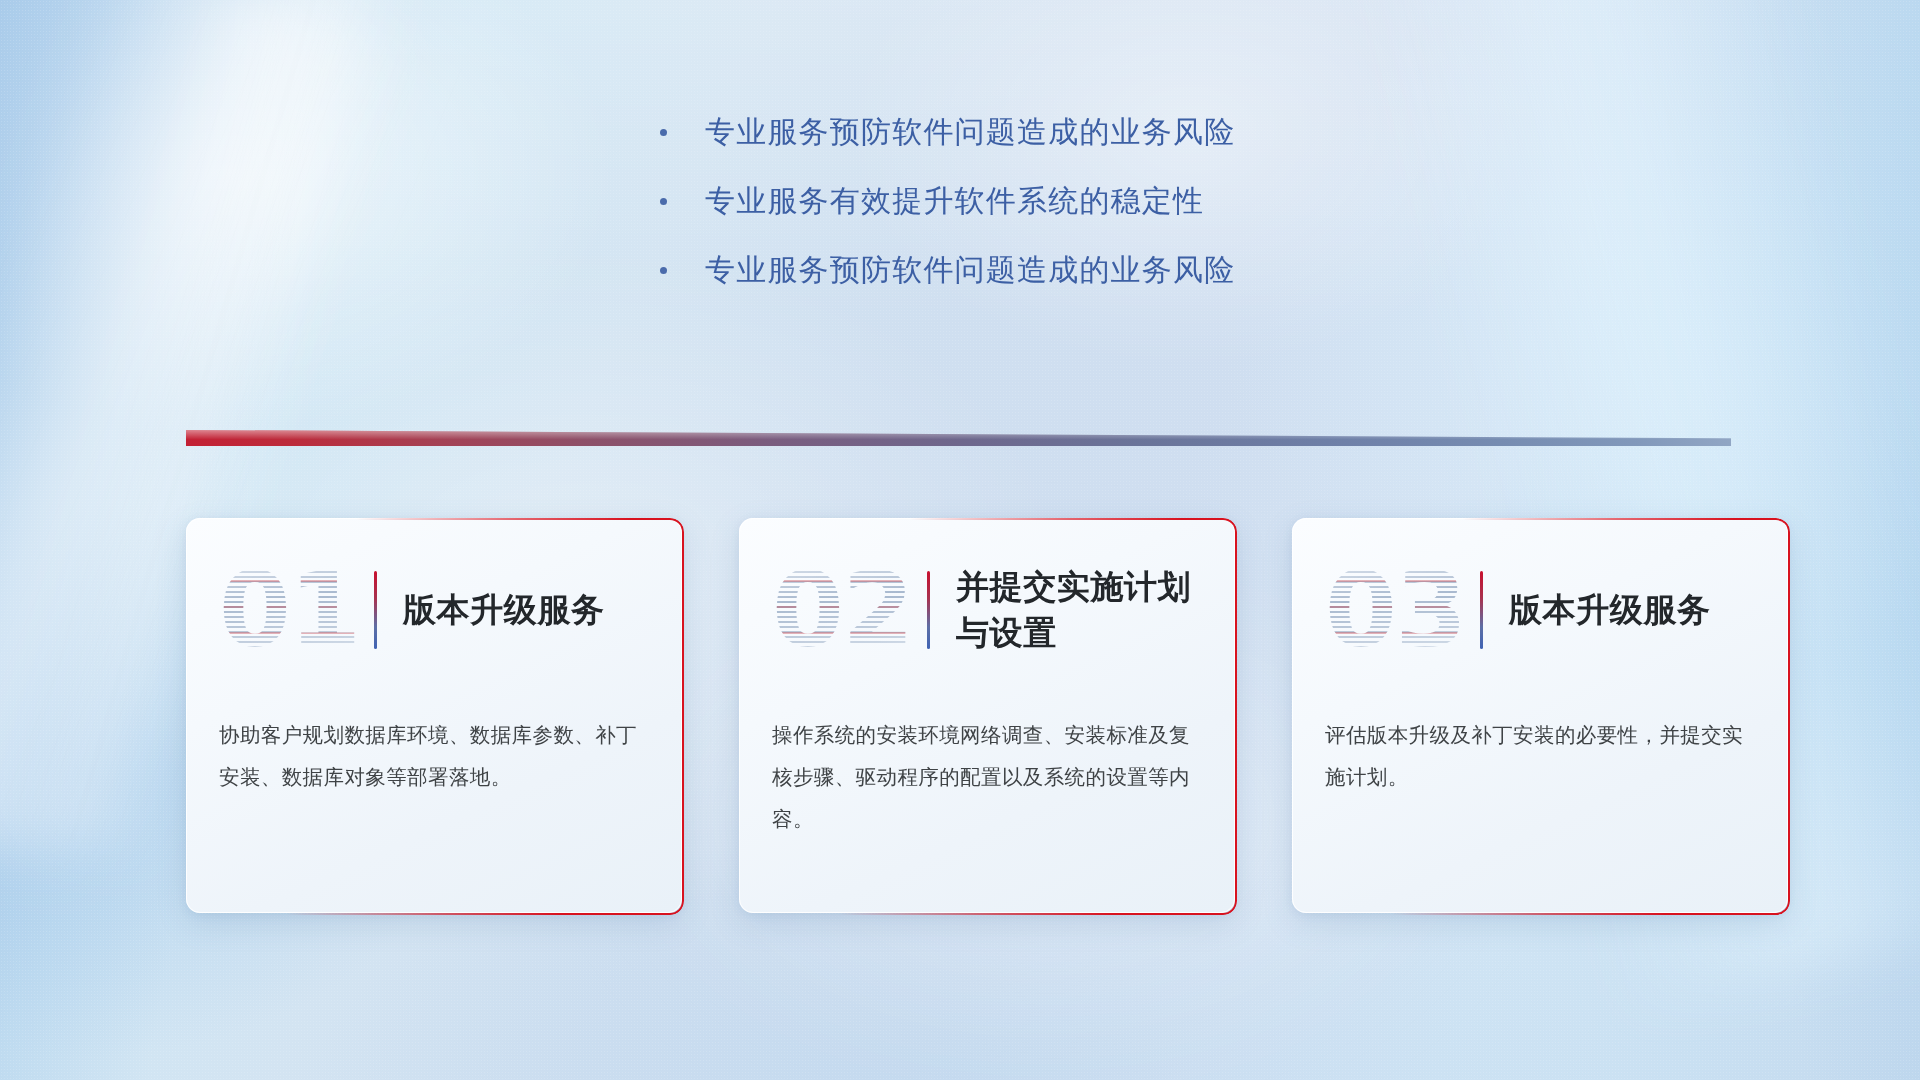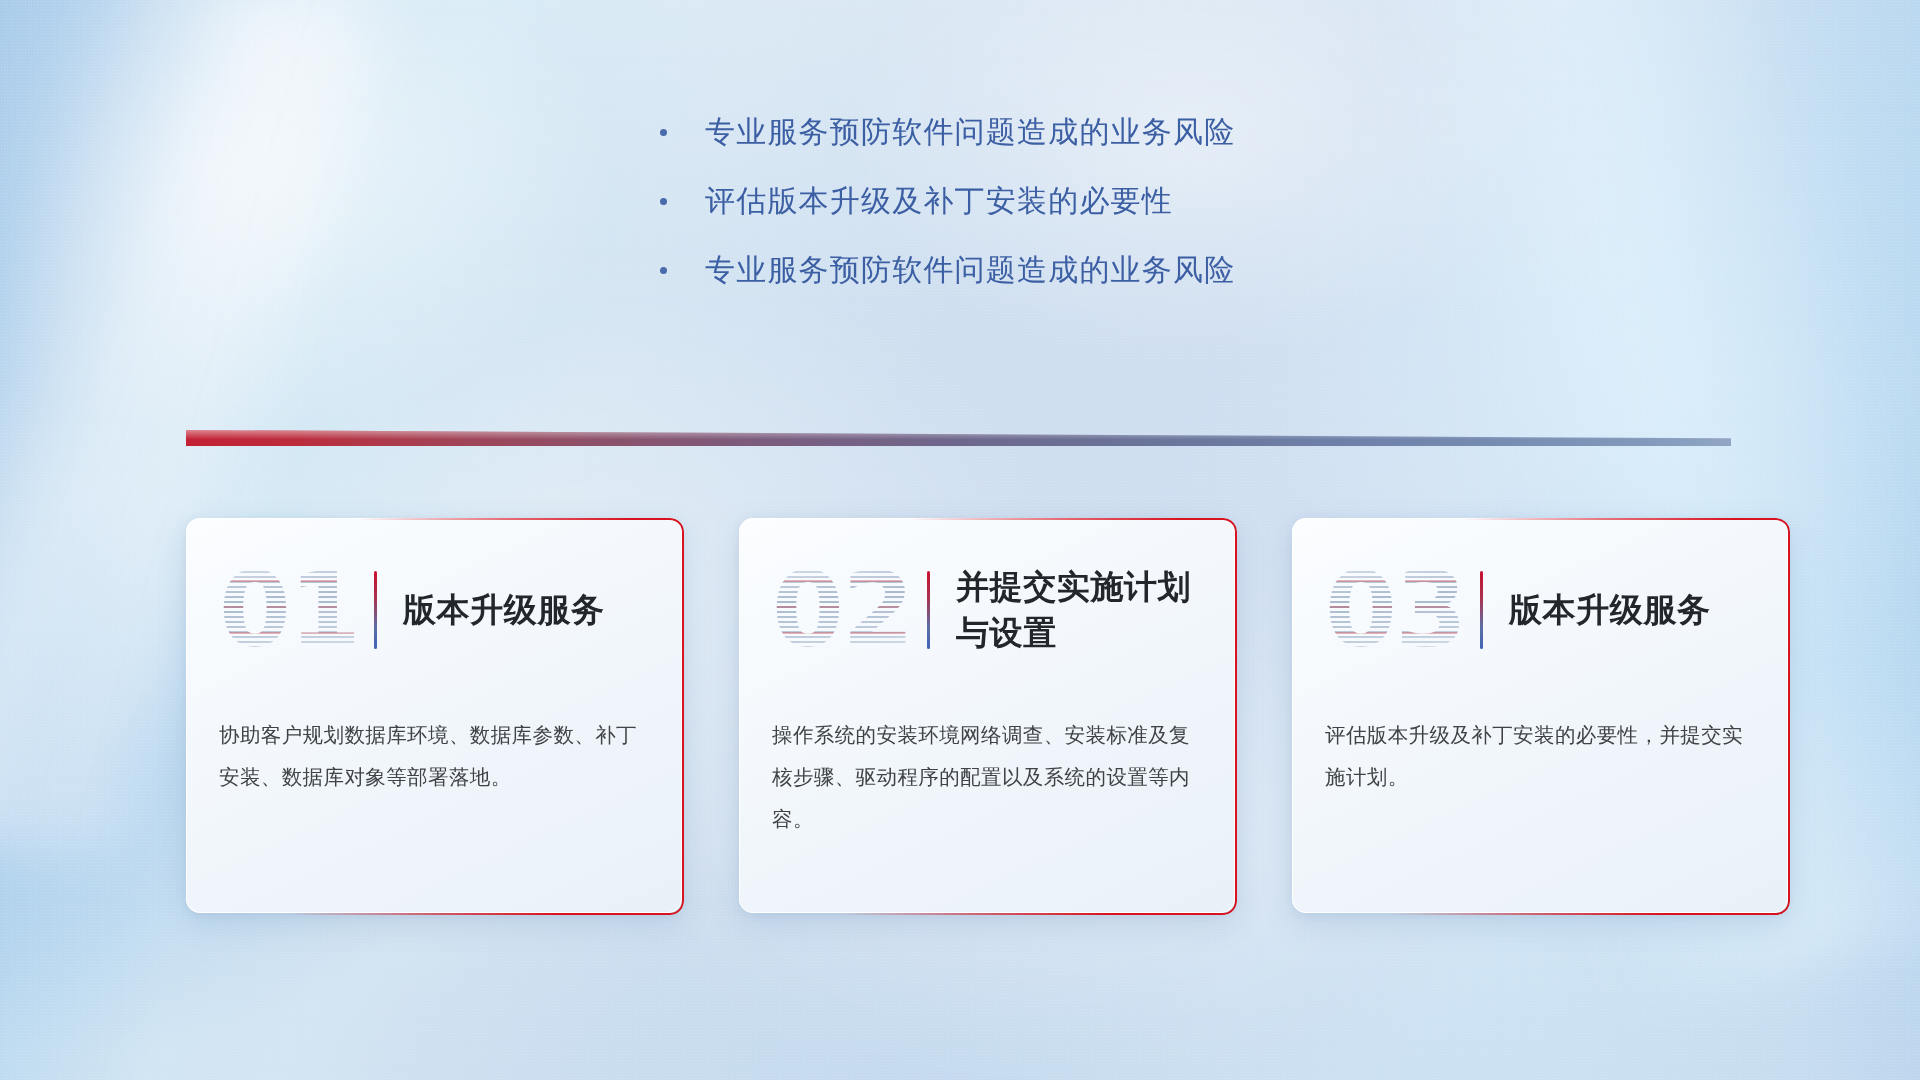--- a/index.html
+++ b/index.html
@@ -192,21 +192,21 @@
 
 <div id="content">
 
   <div id="bullets">
     <div class="blt">
       <span class="dot"></span>
       <span class="btxt">专业服务预防软件问题造成的业务风险</span>
     </div>
     <div class="blt">
       <span class="dot"></span>
-      <span class="btxt">评估版本升级及补丁安装的必要性</span>
+      <span class="btxt">专业服务有效提升软件系统的稳定性</span>
     </div>
     <div class="blt">
       <span class="dot"></span>
       <span class="btxt">专业服务预防软件问题造成的业务风险</span>
     </div>
   </div>
 
   <div id="divider">
     <div class="wedge"></div>
     <div class="gloss"></div>

